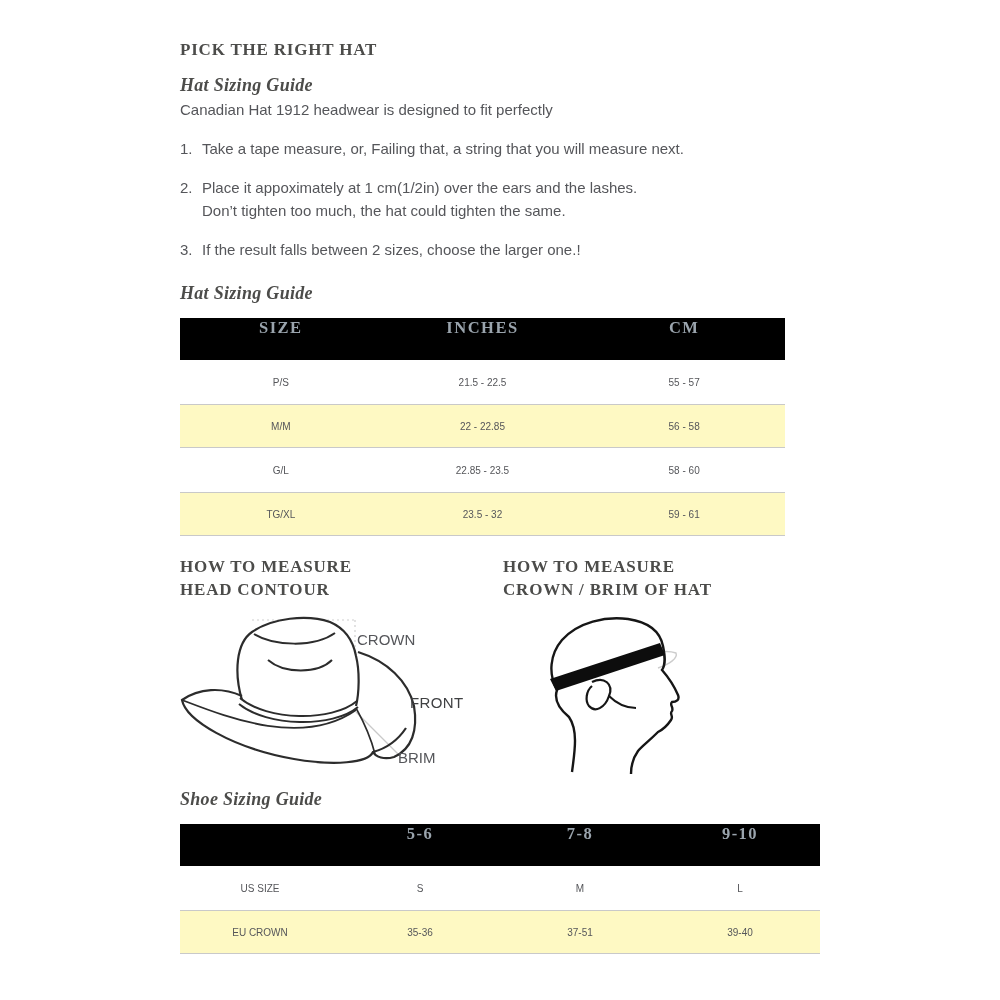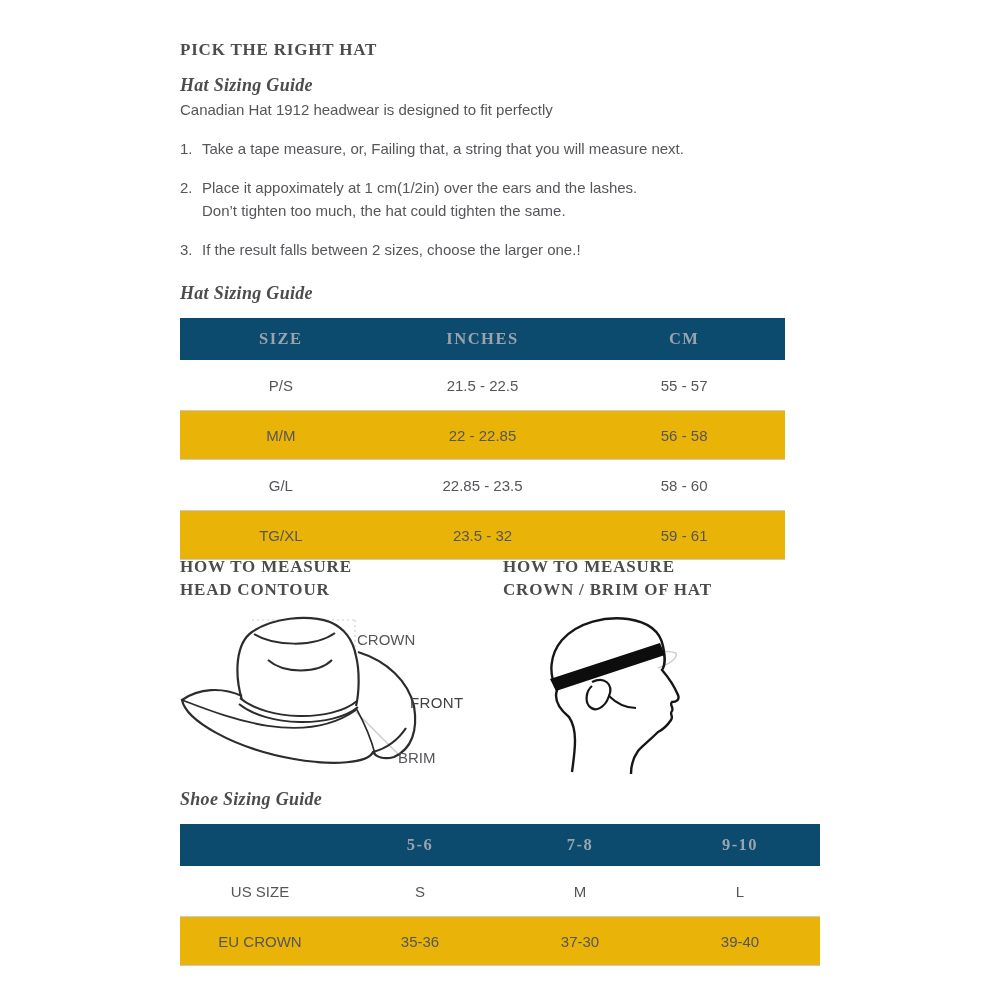--- a/index.html
+++ b/index.html
@@ -24,27 +24,27 @@
   .step { display:flex; margin-bottom:16px; font-size:15px; color:#55565a; line-height:23px; }
   .step .num { width:22px; flex:0 0 22px; }
   .step .lines div { min-height:23px; }
 
   .guide-h2 { position:absolute; left:180px; top:283px; }
 
   
   .tbl { position:absolute; left:180px; }
   .tbl-hat { top:318px; width:605px; }
   .tbl-shoe { top:824px; width:640px; }
-  .thead { display:flex; height:42px; align-items:center; background:#0c4a6e; }
+  .thead { display:flex; height:42px; background:#000000; }
   .thead .cell {
     text-align:center; font-family:"Liberation Serif", serif; font-weight:700;
     font-size:16.5px; letter-spacing:1.5px; color:#9aa4ad;
   }
-  .trow { display:flex; height:50px; align-items:center; font-size:15px; color:#55565a; background:#ffffff; }
-  .trow.alt { background:#eab308; border-top:1px solid #c9c9c9; border-bottom:1px solid #c9c9c9; }
+  .trow { display:flex; height:44px; align-items:center; font-size:10px; color:#55565a; background:#ffffff; }
+  .trow.alt { background:#fef9c3; border-top:1px solid #c9c9c9; border-bottom:1px solid #c9c9c9; }
   .trow .cell { text-align:center; }
   .cols3 .cell { width:33.333%; }
   .cols4 .cell { width:25%; }
 
   .measure-h { position:absolute; line-height:23px; }
   .mh-left { left:180px; top:555px; }
   .mh-right { left:503px; top:555px; }
 
   .illu { position:absolute; }
   .hat-illu { left:172px; top:608px; }
@@ -172,18 +172,18 @@
     </div>
     <div class="trow cols4">
       <div class="cell">US SIZE</div>
       <div class="cell">S</div>
       <div class="cell">M</div>
       <div class="cell">L</div>
     </div>
     <div class="trow cols4 alt">
       <div class="cell">EU CROWN</div>
       <div class="cell">35-36</div>
-      <div class="cell">37-30</div>
+      <div class="cell">37-51</div>
       <div class="cell">39-40</div>
     </div>
   </div>
 
 </div>
 
 </body></html>

